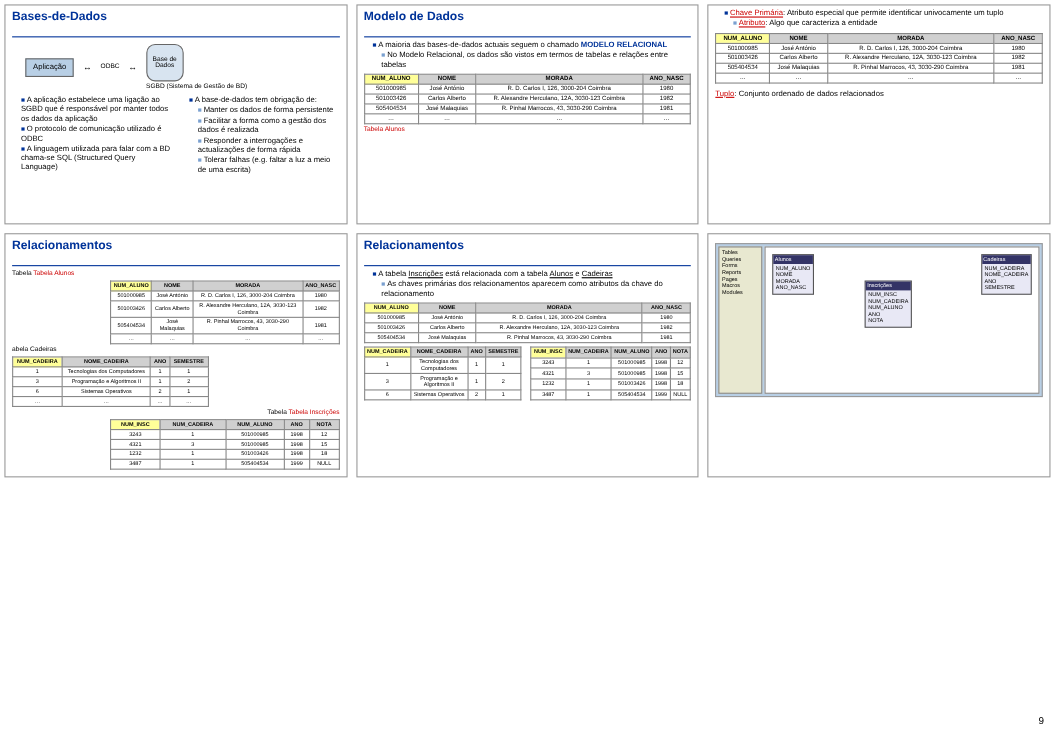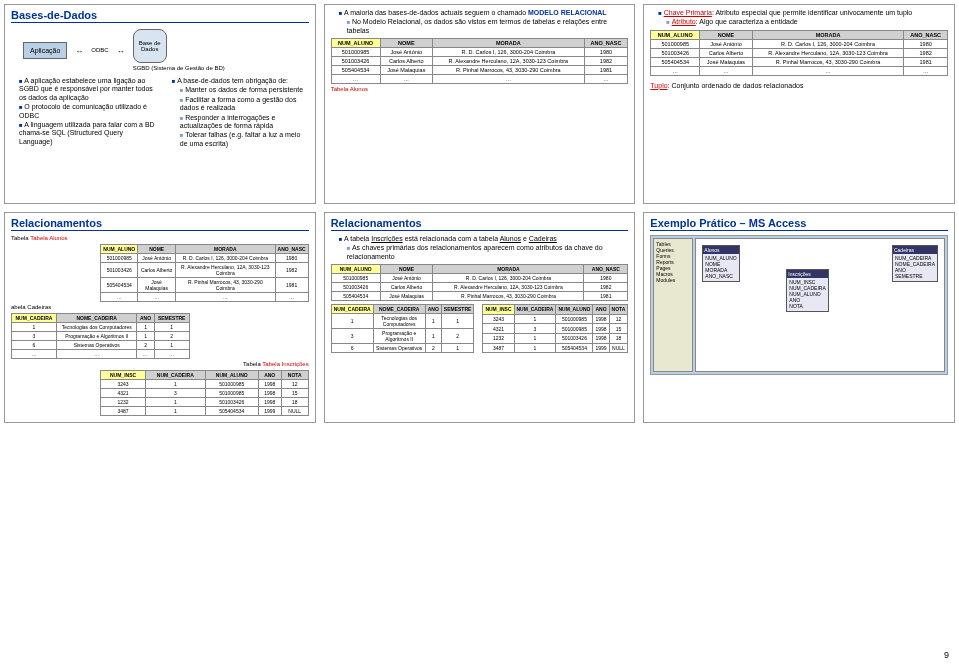--- a/index.html
+++ b/index.html
@@ -23,21 +23,21 @@
     background: #fff;
     padding: 4px 6px 6px 6px;
     min-height: 200px;
     position: relative;
   }
   .slide-title {
     color: #003399;
     font-weight: bold;
     font-size: 11px;
     border-bottom: 1px solid #003399;
-    padding-bottom: 1px;
+    padding-bottom: 12px;
     margin-bottom: 4px;
   }
   ul { list-style: none; padding-left: 8px; }
   ul li::before { content: "■ "; color: #003399; font-size: 6px; }
   ul ul li::before { content: "■ "; color: #7aa0d0; }
   li { margin-bottom: 1px; line-height: 1.2; }
   .red { color: #cc0000; text-decoration: underline; }
   .redplain { color: #cc0000; }
   .blue { color: #003399; }
 
@@ -109,20 +109,21 @@
           <li>Facilitar a forma como a gestão dos dados é realizada</li>
           <li>Responder a interrogações e actualizações de forma rápida</li>
           <li>Tolerar falhas (e.g. faltar a luz a meio de uma escrita)</li>
         </ul>
       </ul>
         </div>
     </div>
   </div>
 
   <div class="slide">
+    <div class="slide-title">Modelo de Dados</div>
     <ul>
       <li><span>A maioria das bases-de-dados actuais seguem o chamado </span><span class="blue" style="font-weight:bold">MODELO RELACIONAL</span></li>
       <ul>
           <li>No Modelo Relacional, os dados são vistos em termos de tabelas e relações entre tabelas</li>
         </ul>
     </ul>
     <table>
       <tbody>
           <tr>
             <th class="pk">NUM_ALUNO</th>
@@ -422,21 +423,20 @@
               <td>505404534</td>
               <td>1999</td>
               <td>NULL</td>
             </tr>
       </tbody>
         </table>
     </div>
   </div>
 
   <div class="slide">
-    <div class="slide-title">Exemplo Prático – MS Access</div>
     <div class="access-mock">
       <div class="access-sidebar">
         <div>Tables</div>
         <div>Queries</div>
         <div>Forms</div>
         <div>Reports</div>
         <div>Pages</div>
         <div>Macros</div>
         <div>Modules</div>
       </div>

